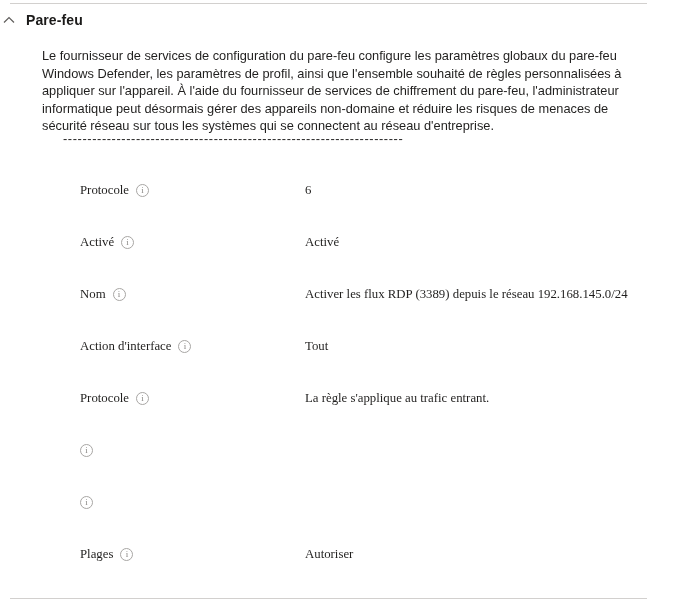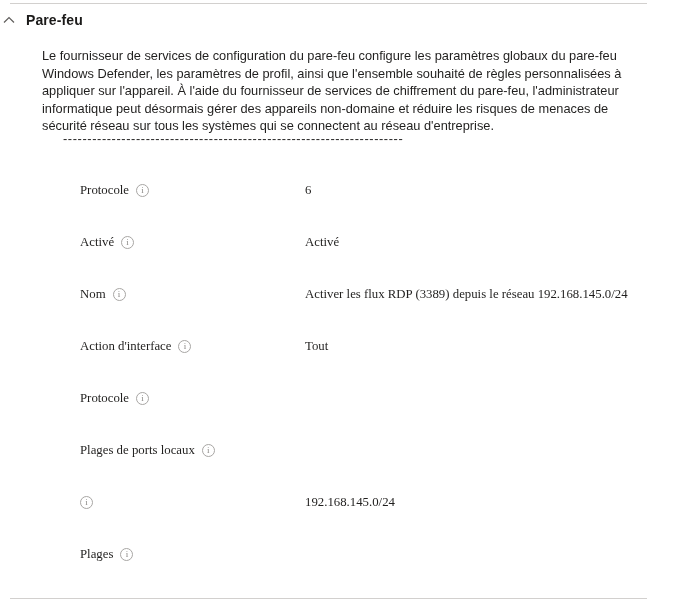--- a/index.html
+++ b/index.html
@@ -154,40 +154,40 @@
         <span class="info-icon">i</span>
       </div>
       <div class="field-value">Tout</div>
     </div>
 
     <div class="field-row">
       <div class="field-label-cell">
         <span class="field-label">Protocole</span>
         <span class="info-icon">i</span>
       </div>
+      <div class="field-value">La règle s'applique au trafic entrant.</div>
     </div>
 
     <div class="field-row">
       <div class="field-label-cell">
-        <span class="field-label">Plages de ports locaux</span>
         <span class="info-icon">i</span>
       </div>
     </div>
 
     <div class="field-row">
       <div class="field-label-cell">
         <span class="info-icon">i</span>
       </div>
-      <div class="field-value">192.168.145.0/24</div>
     </div>
 
     <div class="field-row">
       <div class="field-label-cell">
         <span class="field-label">Plages</span>
         <span class="info-icon">i</span>
       </div>
+      <div class="field-value">Autoriser</div>
     </div>
 
   </div>
 
   <div class="border-bottom"></div>
 
 </div>
 
 </body></html>

